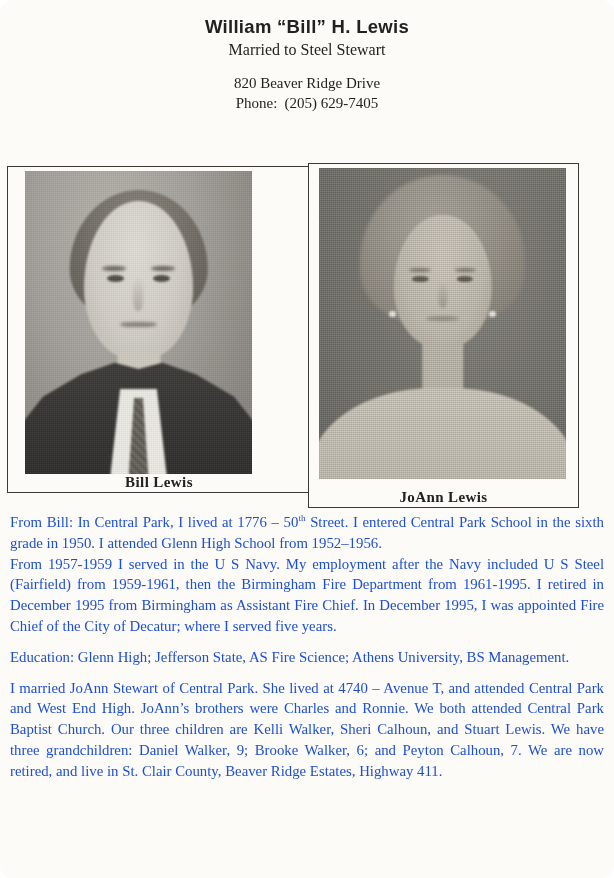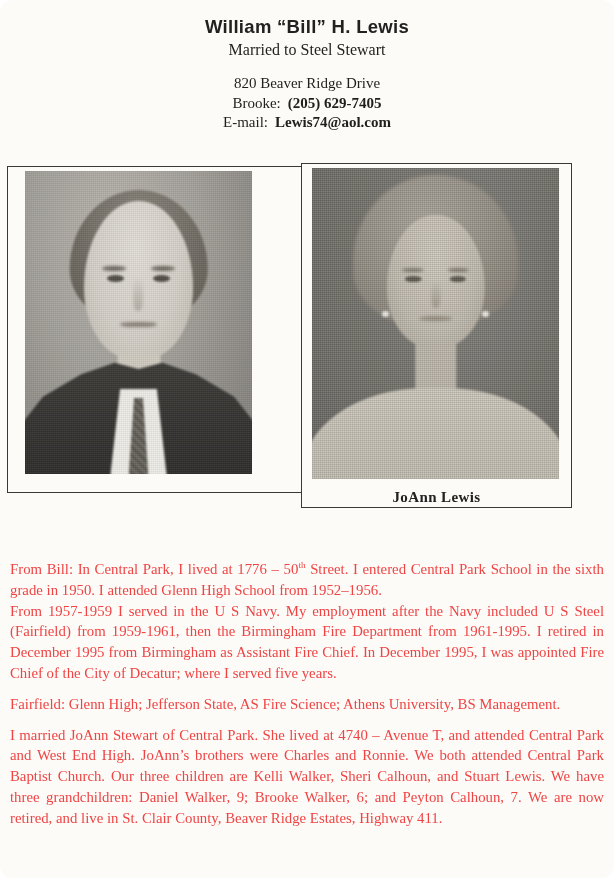--- a/index.html
+++ b/index.html
@@ -11,29 +11,29 @@
   }
 
   
   .header { padding-top:16px; text-align:center; }
   .person-name {
     font-family:"Liberation Sans", sans-serif;
     font-weight:bold; font-size:18.5px; letter-spacing:0.3px; color:#222120;
   }
   .marriage-line { font-size:16px; margin-top:3px; }
   .address-block { margin-top:15px; font-size:15px; line-height:19.5px; }
-  .label-val .v { margin-left:7px;font-weight:bold; }
+  .label-val .v { margin-left:7px; }
 
   
   .frame {
     position:absolute; background:#fcfbf8;
     border:1.5px solid #3a3936; box-sizing:border-box;
   }
   .frame-bill  { left:7px;   top:166px; width:304px; height:327px; }
-  .frame-joann { left:301px; top:163px; width:271px; height:345px; }
+  .frame-joann { left:308px; top:163px; width:271px; height:345px; }
   .photo { position:absolute; overflow:hidden; }
   .photo-bill  { left:17px; top:4px; width:227px; height:303px; }
   .photo-joann { left:10px; top:4px; width:247px; height:311px; }
   .caption {
     position:absolute; left:0; right:0; bottom:1px; text-align:center;
     font-weight:bold; font-size:15px; letter-spacing:0.4px; color:#242220;
   }
 
   .art { position:absolute; inset:-6px; filter:blur(0.8px); }
   .grain {
@@ -111,38 +111,37 @@
   .j-neck { position:absolute; top:53%; left:50%; transform:translateX(-50%); width:16%; height:18%; background:#bdb7ab; }
   .j-shoulders {
     position:absolute; bottom:-2%; left:50%; transform:translateX(-50%); width:104%; height:32%;
     background:linear-gradient(180deg, #cdc8bc, #c1bcb0);
     border-radius:46% 46% 0 0 / 85% 85% 0 0;
   }
 
   
   .bio {
     position:absolute; left:10px; top:512px; width:594px;
-    font-size:14.8px; line-height:20.8px; text-align:justify; color:#ef4444;margin-top:47px;
+    font-size:14.8px; line-height:20.8px; text-align:justify; color:#1d4ed8;
   }
   .bio p { margin:0; }
   .bio p.gap { margin-top:10px; }
   .bio sup { font-size:0.62em; line-height:0; vertical-align:super; }
 </style>
 </head>
 <body>
 
 <div class="page">
 
   <header class="header">
     <div class="person-name">William “Bill” H. Lewis</div>
     <div class="marriage-line">Married to Steel Stewart</div>
     <div class="address-block">
       <div>820 Beaver Ridge Drive</div>
-      <div class="label-val"><span>Brooke:</span><span class="v">(205) 629-7405</span></div>
-      <div class="label-val"><span>E-mail:</span><span class="v">Lewis74@aol.com</span></div>
+      <div class="label-val"><span>Phone:</span><span class="v">(205) 629-7405</span></div>
     </div>
   </header>
 
   <figure class="frame frame-bill" style="margin:0;">
     <div class="photo photo-bill">
       <div class="art art-bill">
         <div class="b-hair"></div>
         <div class="b-face">
           <div class="b-brow l"></div>
           <div class="b-brow r"></div>
@@ -151,20 +150,21 @@
           <div class="b-nose"></div>
           <div class="b-mouth"></div>
         </div>
         <div class="b-neck"></div>
         <div class="b-suit"></div>
         <div class="b-shirt"></div>
         <div class="b-tie"></div>
       </div>
       <div class="grain"></div>
     </div>
+    <figcaption class="caption">Bill Lewis</figcaption>
   </figure>
 
   <figure class="frame frame-joann" style="margin:0;">
     <div class="photo photo-joann">
       <div class="art art-joann">
         <div class="j-hair"></div>
         <div class="j-neck"></div>
         <div class="j-face">
           <div class="j-brow l"></div>
           <div class="j-brow r"></div>
@@ -178,17 +178,17 @@
         <div class="j-shoulders"></div>
       </div>
       <div class="grain strong"></div>
     </div>
     <figcaption class="caption">JoAnn Lewis</figcaption>
   </figure>
 
   <main class="bio">
     <p><span>From Bill:  In Central Park, I lived at 1776 – 50</span><sup>th</sup><span> Street.  I entered Central Park School in the sixth grade in 1950. I attended Glenn High School from 1952–1956.</span></p>
     <p>From 1957-1959 I served in the U S Navy.  My employment after the Navy included U S Steel (Fairfield) from 1959-1961, then the Birmingham Fire Department from 1961-1995.  I retired in December 1995 from Birmingham as Assistant Fire Chief.  In December 1995, I was appointed Fire Chief of the City of Decatur; where I served five years.</p>
-    <p class="gap">Fairfield:  Glenn High; Jefferson State, AS Fire Science; Athens University, BS Management.</p>
+    <p class="gap">Education:  Glenn High; Jefferson State, AS Fire Science; Athens University, BS Management.</p>
     <p class="gap">I married JoAnn Stewart of Central Park. She lived at 4740 – Avenue T, and attended Central Park and West End High.  JoAnn’s brothers were Charles and Ronnie.  We both attended Central Park Baptist Church.  Our three children are Kelli Walker, Sheri Calhoun, and Stuart Lewis.  We have three grandchildren: Daniel Walker, 9; Brooke Walker, 6; and Peyton Calhoun, 7.  We are now retired, and live in St. Clair County, Beaver Ridge Estates, Highway 411.</p>
   </main>
 
 </div>
 
 </body></html>

